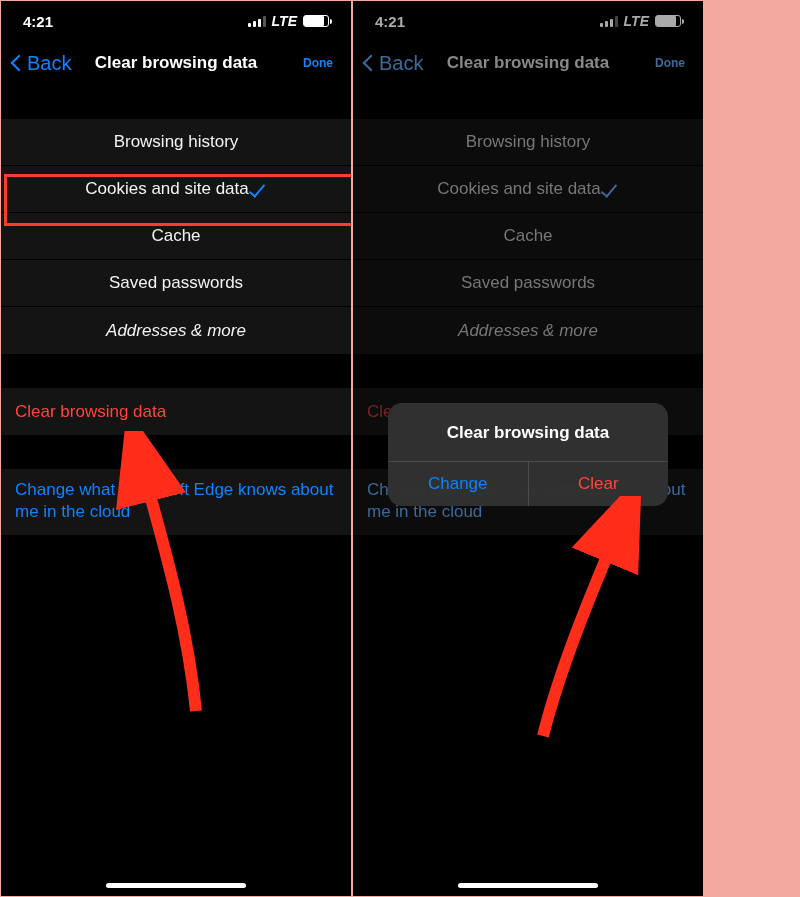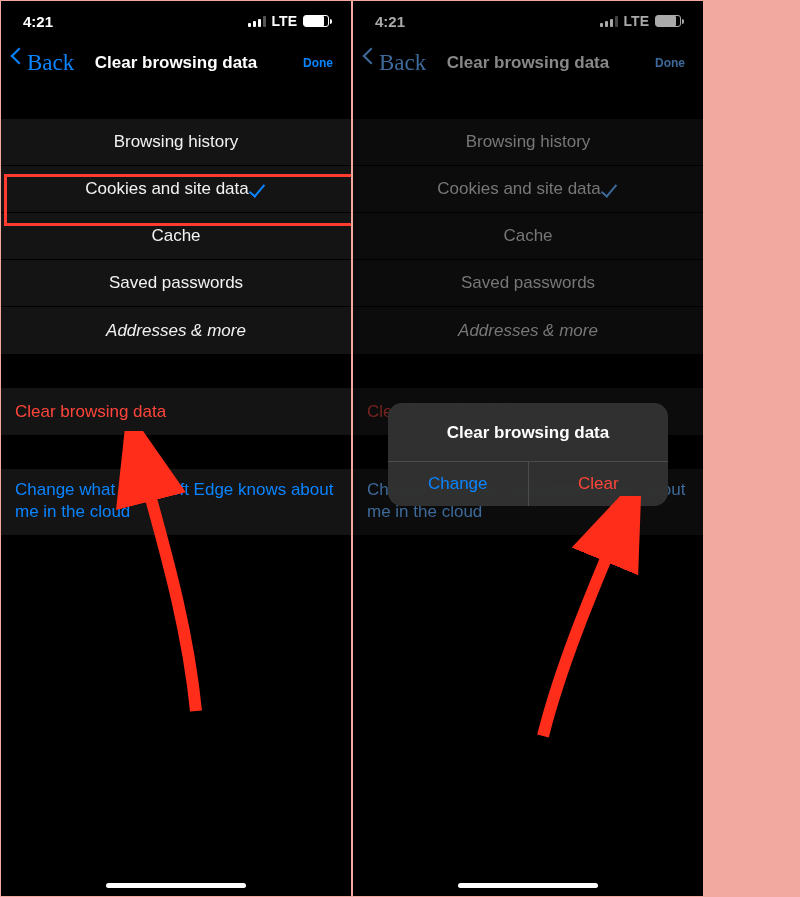--- a/index.html
+++ b/index.html
@@ -12,21 +12,21 @@
     background: #000;
     border: 1px solid #f2a9a0;
     overflow: hidden;
     color: #fff;
   }
   
   .status {
     display: flex; justify-content: space-between; align-items: center;
     height: 40px; padding: 0 22px; font-size: 15px; font-weight: 600;
   }
-  .status .right { display: flex; align-items: center; gap: 6px; font-size: 14px; }
+  .status .right { display: flex; align-items: center; gap: 6px; font-size: 14px; font-style: italic; }
   .bars {
     display: inline-flex; align-items: flex-end; gap: 2px; height: 11px;
   }
   .bars span { width: 3px; background: #fff; display: inline-block; border-radius: 1px; }
   .bars span:nth-child(1){height:4px;}
   .bars span:nth-child(2){height:6px;}
   .bars span:nth-child(3){height:8px;}
   .bars span:nth-child(4){height:11px; background:#555;}
   .battery {
     width: 26px; height: 12px; border: 1px solid #fff; border-radius: 3px;
@@ -35,21 +35,21 @@
   .battery::after{
     content:""; position:absolute; right:-4px; top:3px; width:2px; height:5px;
     background:#fff; border-radius:0 2px 2px 0;
   }
   .battery i{ display:block; height:100%; width:85%; background:#fff; border-radius:1px;}
   
   .nav {
     display:flex; align-items:center; justify-content:space-between;
     height:44px; padding:0 6px 0 2px;
   }
-  .nav .back { display:flex; color:#0a84ff; font-size:23px;font-family:Liberation Serif, serif; }
+  .nav .back { display:flex; align-items:center; color:#0a84ff; font-size:20px; }
   .nav .chev {
     width: 12px; height: 12px;
     border-left: 2px solid currentColor;
     border-bottom: 2px solid currentColor;
     transform: rotate(45deg);
     margin: 0 2px 0 10px;
   }
   .nav .title { font-size:17px; font-weight:600; color:#fff; position:absolute; left:0; right:0; text-align:center; pointer-events:none;}
   .nav .done { color:#0a84ff; font-size:12px; font-weight:600; padding-right:12px; }
   

